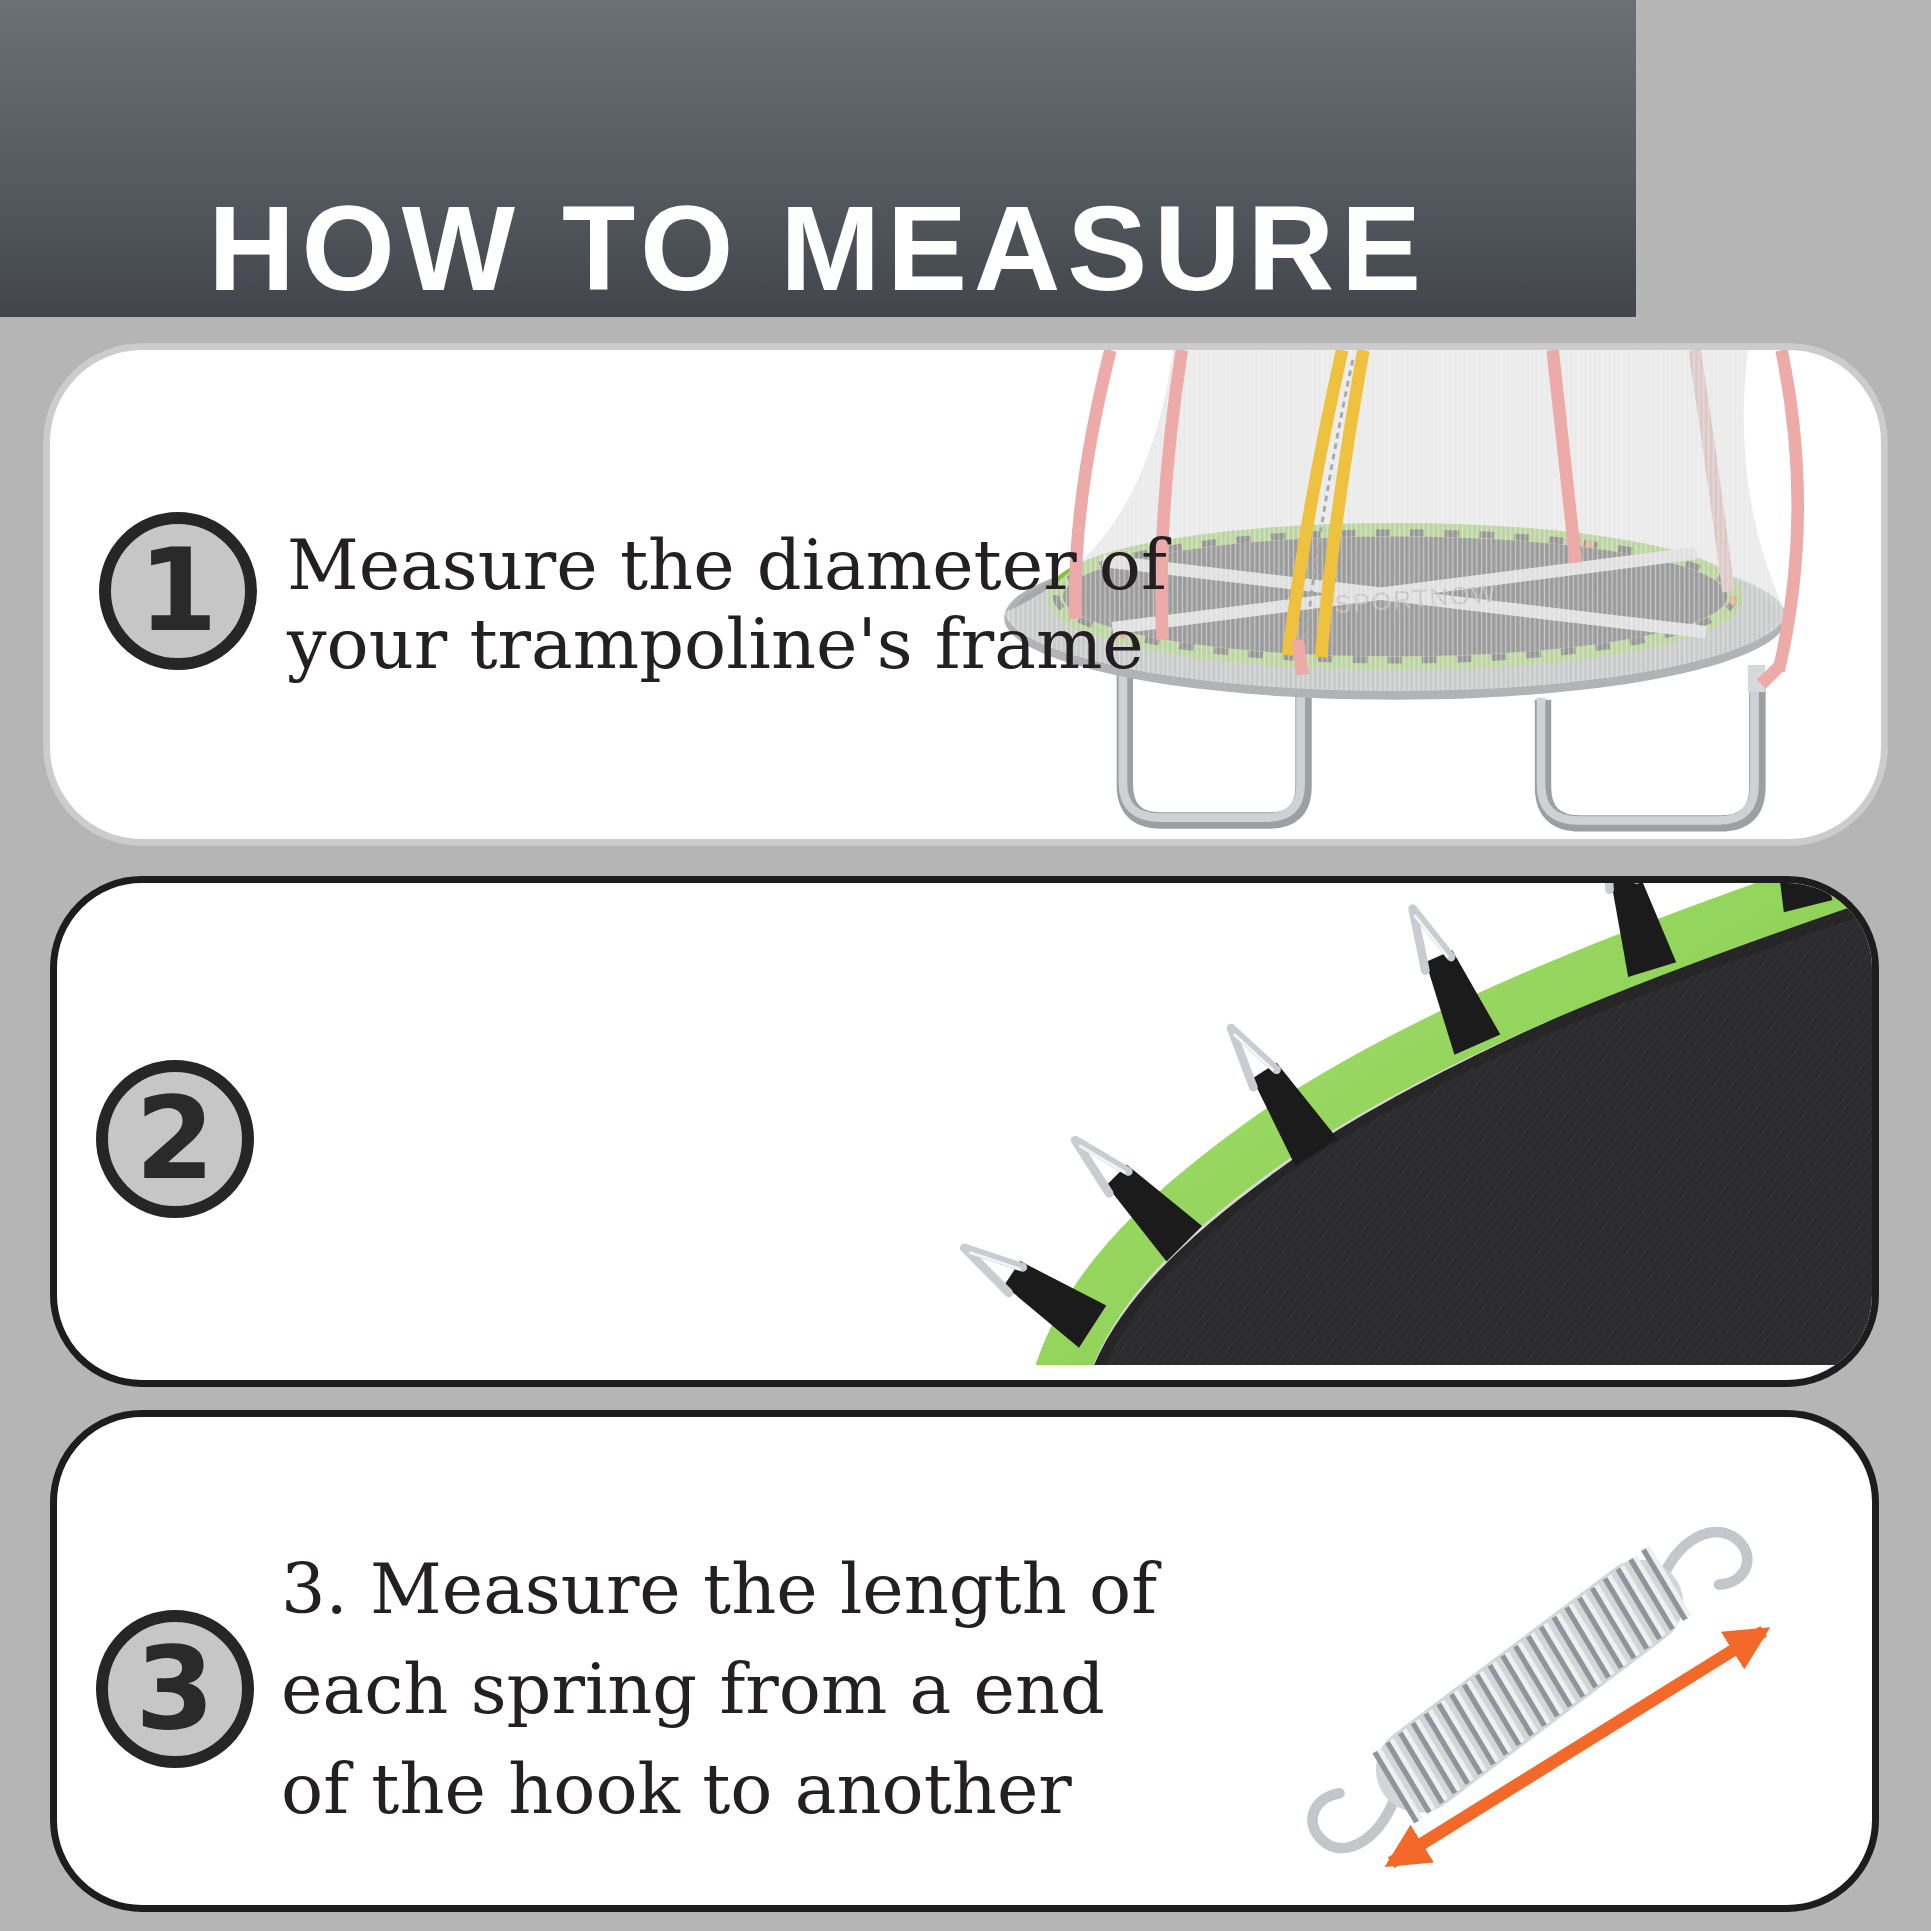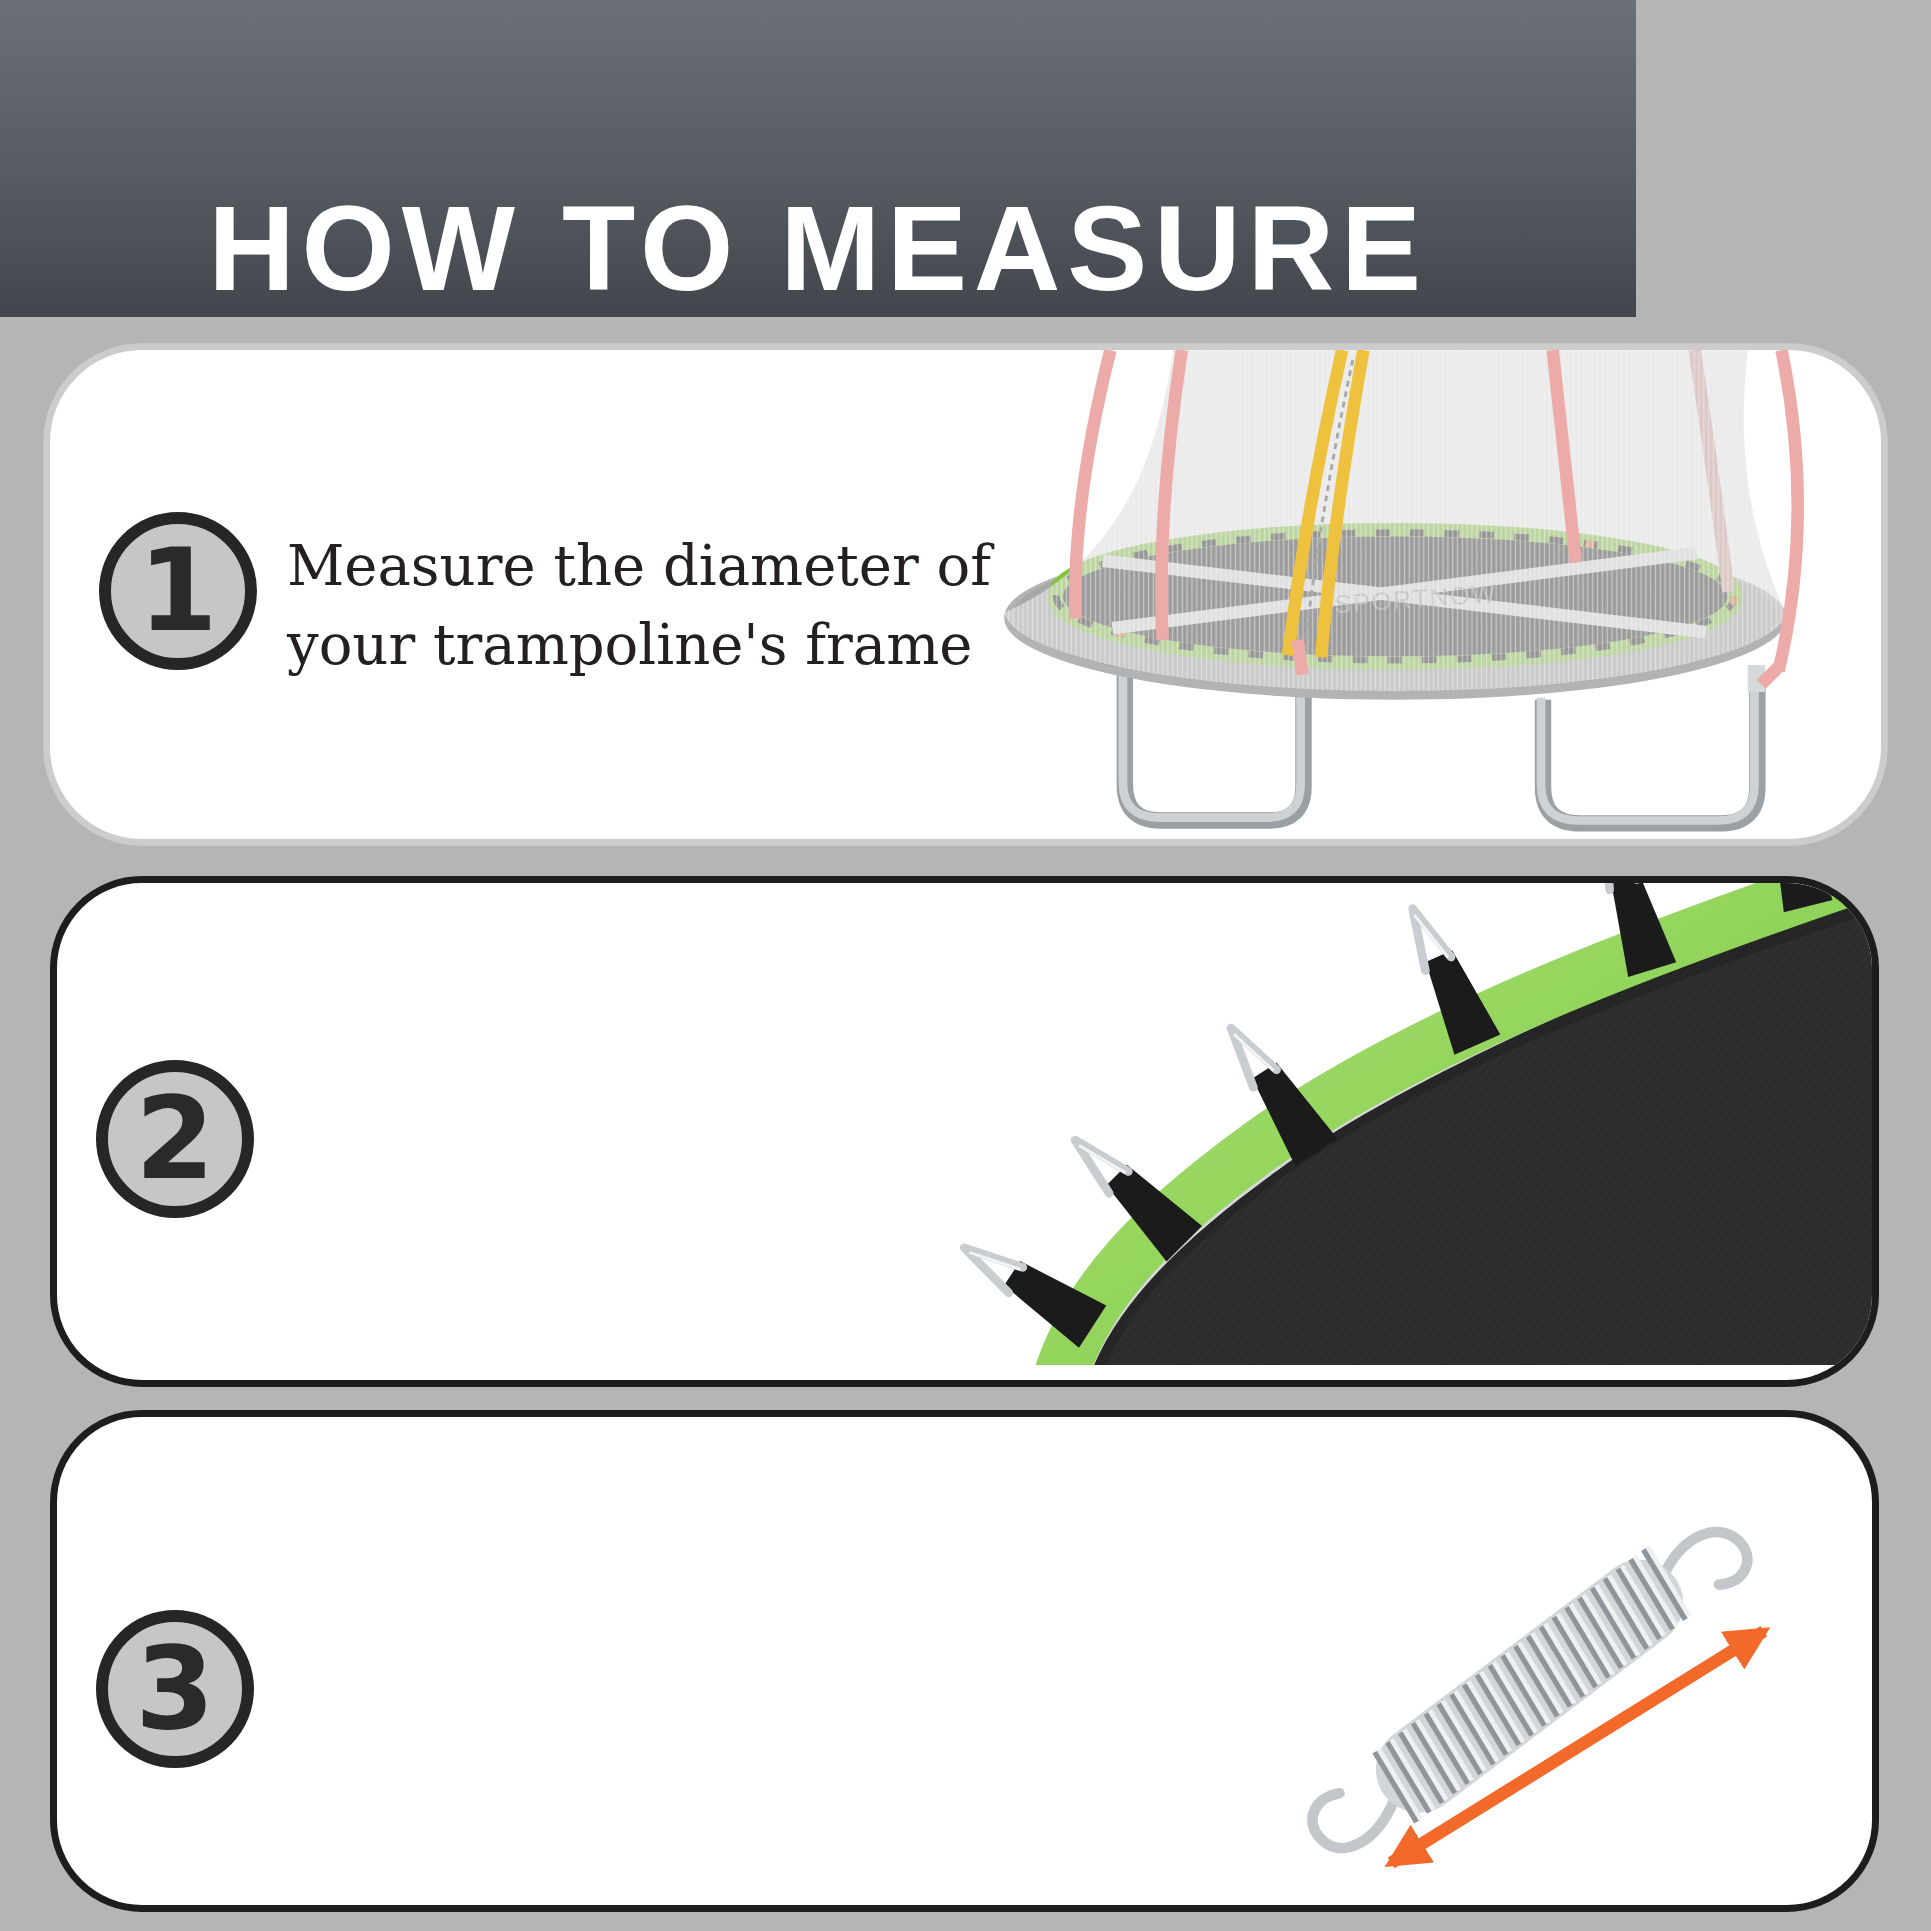--- a/index.html
+++ b/index.html
@@ -31,21 +31,21 @@
     font-weight:bold;font-size:114px;color:#2a2a2a;line-height:1;
   }
   .card1 .badge{left:49px;top:162px;}
   .card2 .badge{left:39px;top:177px;}
   .card3 .badge{left:39px;top:193px;}
   .steptext{
     position:absolute;color:#242021;
     font-family:"DejaVu Serif","Liberation Serif",serif;
     white-space:nowrap;
   }
-  .card1 .steptext{left:237px;top:176px;font-size:56px;line-height:79px;}
+  .card1 .steptext{left:237px;top:176px;font-size:70px;line-height:79px;}
   .card2 .steptext{left:226px;top:190px;font-size:70px;line-height:79px;}
   .card3 .steptext{left:224px;top:122px;font-size:70px;line-height:100px;}
   .art{position:absolute;left:0;top:0;}
 </style>
 </head>
 <body>
 
 <div class="header">
   <h1>HOW TO MEASURE</h1>
 </div>
@@ -208,14 +208,19 @@
           <line x1="444" y1="-42" x2="435" y2="42" stroke="#eef0f2" stroke-width="5"></line>
           <line x1="455.6" y1="-42" x2="446.6" y2="42" stroke="#8f959a" stroke-width="6"></line>
           <line x1="460.6" y1="-42" x2="451.6" y2="42" stroke="#eef0f2" stroke-width="5"></line>
         </g>
     </g>
     <line x1="1382" y1="462" x2="1768" y2="222" stroke="#f2692a" stroke-width="13" marker-start="url(#ah)" marker-end="url(#ah)"></line>
   </svg>
   <div class="badge">
     <span>3</span>
   </div>
+  <div class="steptext">
+    <div>3. Measure the length of</div>
+    <div>each spring from a end</div>
+    <div>of the hook to another</div>
+  </div>
 </div>
 
 
 </body></html>

